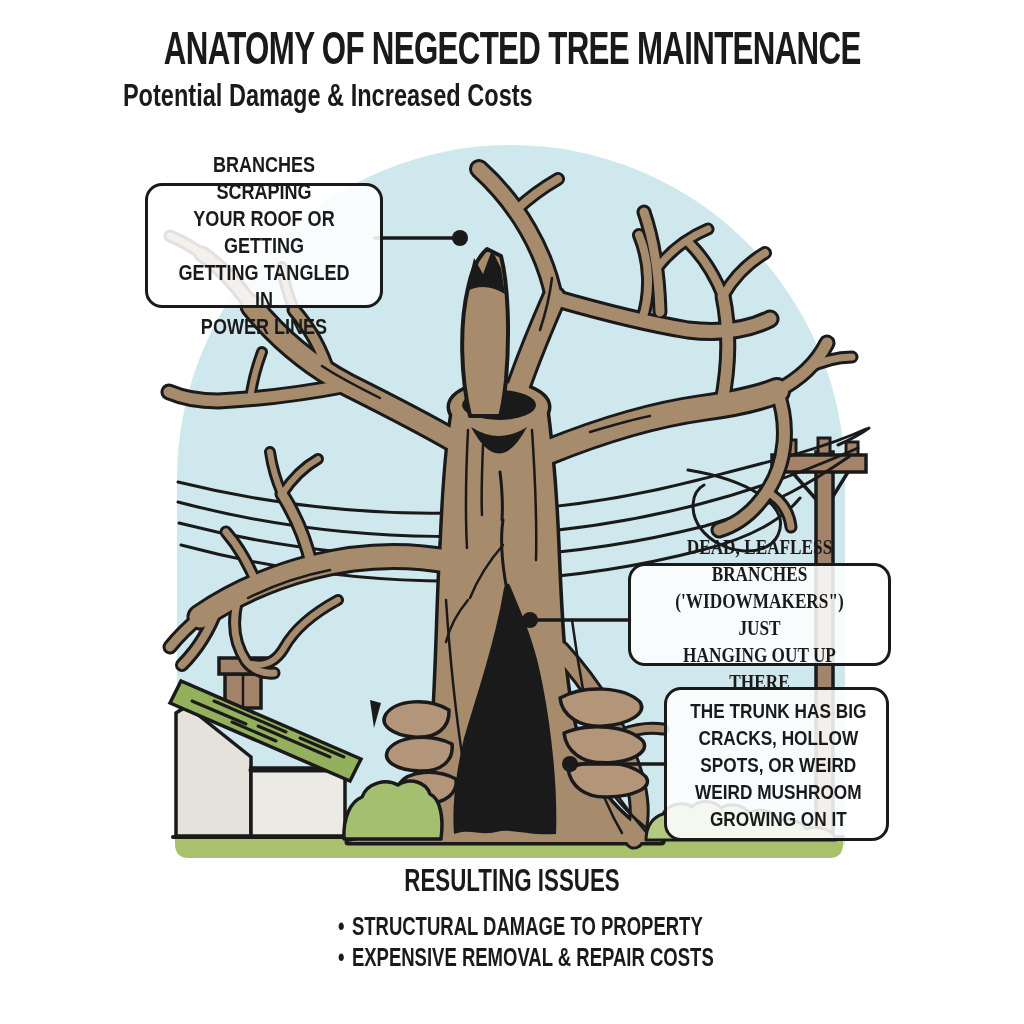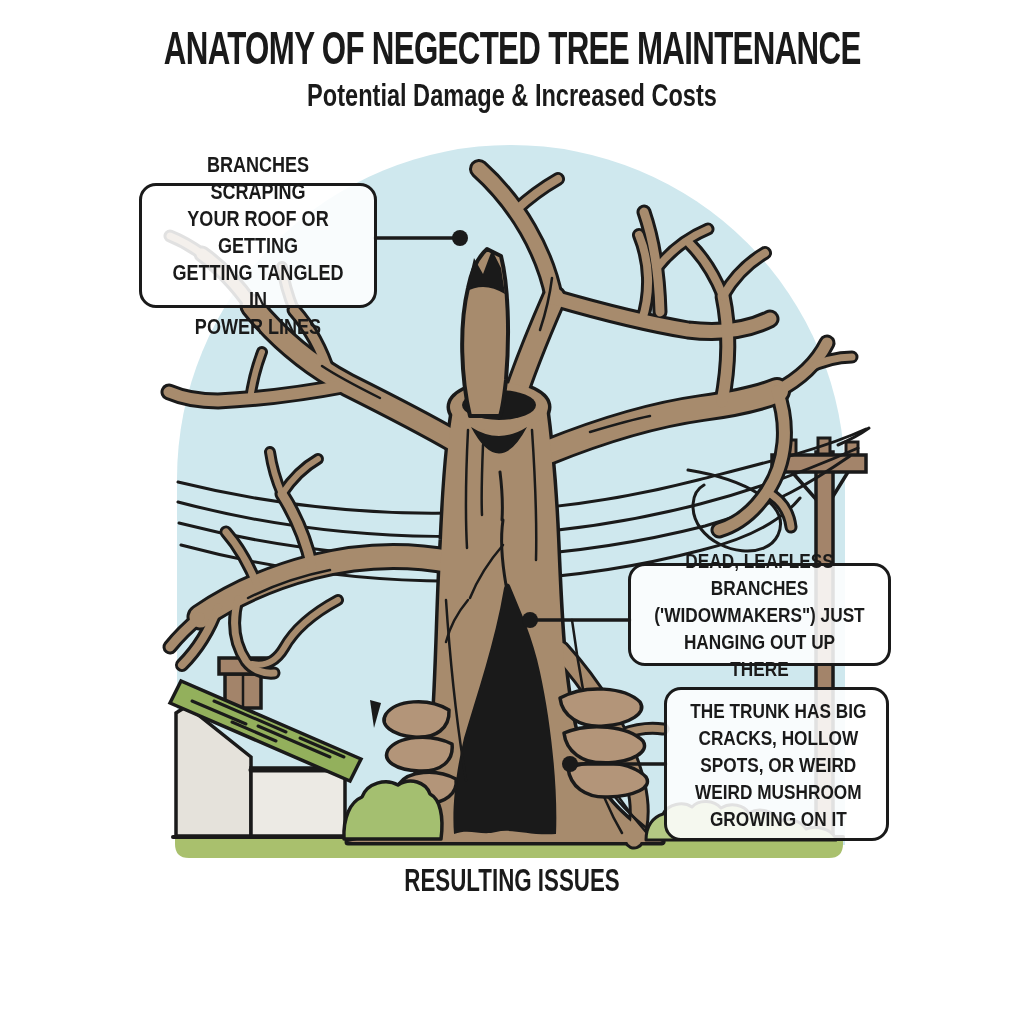--- a/index.html
+++ b/index.html
@@ -1,35 +1,35 @@
 <!DOCTYPE html>
 <html style="--sky: #cfe8ee; --trunk: #a78b6d; --mushroom: #b39579; --grass: #a9c06d; --roof: #93b05c; --bush: #a4bf70; --bush2: #b3c883; --wall: #eceae4; --wallshade: #e5e2db; --pole: #a3846a; --ink: #1a1a1a; --paper: #ffffff;"><head>
 <meta charset="utf-8">
 <style>
   html,body{margin:0;padding:0;background:#fff;}
   .canvas{position:relative;width:1024px;height:1024px;background:var(--paper,#fff);
           font-family:"Liberation Sans",sans-serif;color:var(--ink,#1a1a1a);overflow:hidden;}
   
-  .hdr{position:absolute;left:0;top:24px;width:1024px;text-align:center;}
+  .hdr{position:absolute;left:0;top:24px;width:1024px;}
   .hdr h1{margin:0;font-size:46px;font-weight:bold;letter-spacing:-1px;line-height:1.05;
           transform:scaleX(.68);transform-origin:50% 50%;white-space:nowrap;}
   .hdr h2{margin:6px 0 0 0;font-size:31px;font-weight:bold;letter-spacing:0;
           transform:scaleX(.76);transform-origin:50% 50%;white-space:nowrap;}
   
   .scene{position:absolute;inset:0;}
   .scene svg{position:absolute;left:0;top:0;}
   
   .callout{position:absolute;z-index:3;background:rgba(255,255,255,.87);
            border:3px solid var(--ink,#1a1a1a);border-radius:17px;
            display:flex;align-items:center;justify-content:center;text-align:center;}
   .callout .txt{display:block;white-space:pre-line;font-weight:bold;
                 transform:scaleX(.82);transform-origin:50% 50%;}
-  .co1{left:139px;top:183px;width:232px;height:119px;}
+  .co1{left:145px;top:183px;width:232px;height:119px;}
   .co1 .txt{font-size:22px;line-height:27px;}
-  .co2{left:628px;top:563px;width:257px;height:97px;}
+  .co2{left:628px;top:563px;width:257px;height:97px;font-family:Liberation Serif, serif;}
   .co2 .txt{font-size:21px;line-height:27px;}
   .co3{left:664px;top:687px;width:219px;height:148px;justify-content:flex-end;}
   .co3 .txt{font-size:21px;line-height:27px;}
   
   .ftr{position:absolute;left:0;top:863px;width:1024px;}
   .ftr .hd{text-align:center;font-size:31px;font-weight:bold;
            transform:scaleX(.72);transform-origin:50% 50%;white-space:nowrap;}
   .ftr ul{list-style:none;margin:14px 0 0 0;padding:0;position:absolute;left:338px;top:34px;width:420px;}
   .ftr li{font-size:25px;font-weight:bold;line-height:31px;white-space:nowrap;
           transform:scaleX(.74);transform-origin:0 50%;}
@@ -289,15 +289,23 @@
       <span class="txt">THE TRUNK HAS BIG
 CRACKS, HOLLOW
 SPOTS, OR WEIRD
 WEIRD MUSHROOM
 GROWING ON IT</span>
     </div>
   </div>
 
   <div class="ftr">
     <div class="hd">RESULTING ISSUES</div>
+    <ul>
+      <li>
+        <span class="b">•</span><span>STRUCTURAL DAMAGE TO PROPERTY</span>
+      </li>
+      <li>
+        <span class="b">•</span><span>EXPENSIVE REMOVAL &amp; REPAIR COSTS</span>
+      </li>
+    </ul>
   </div>
 
 </div>
 
 </body></html>

